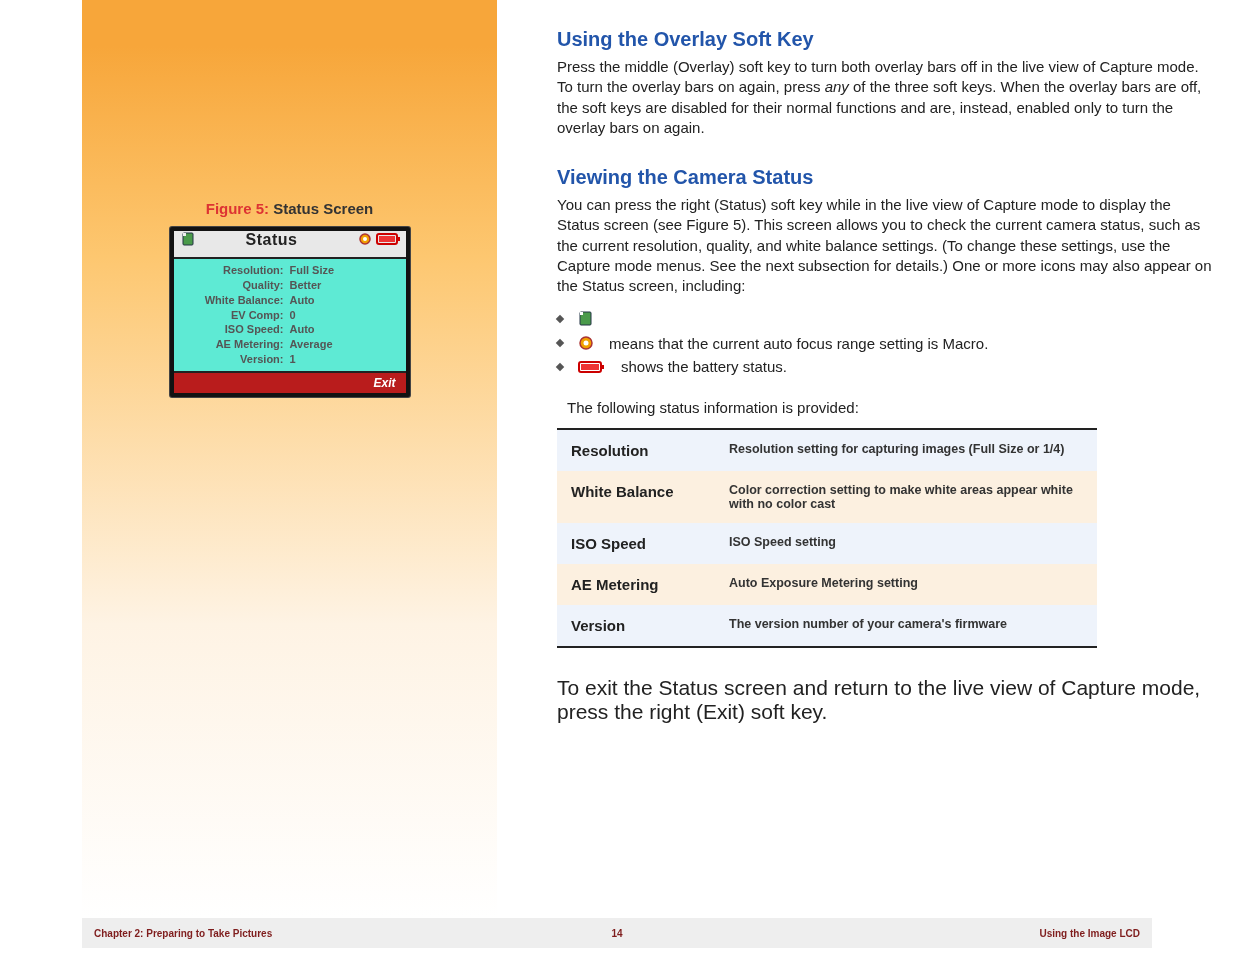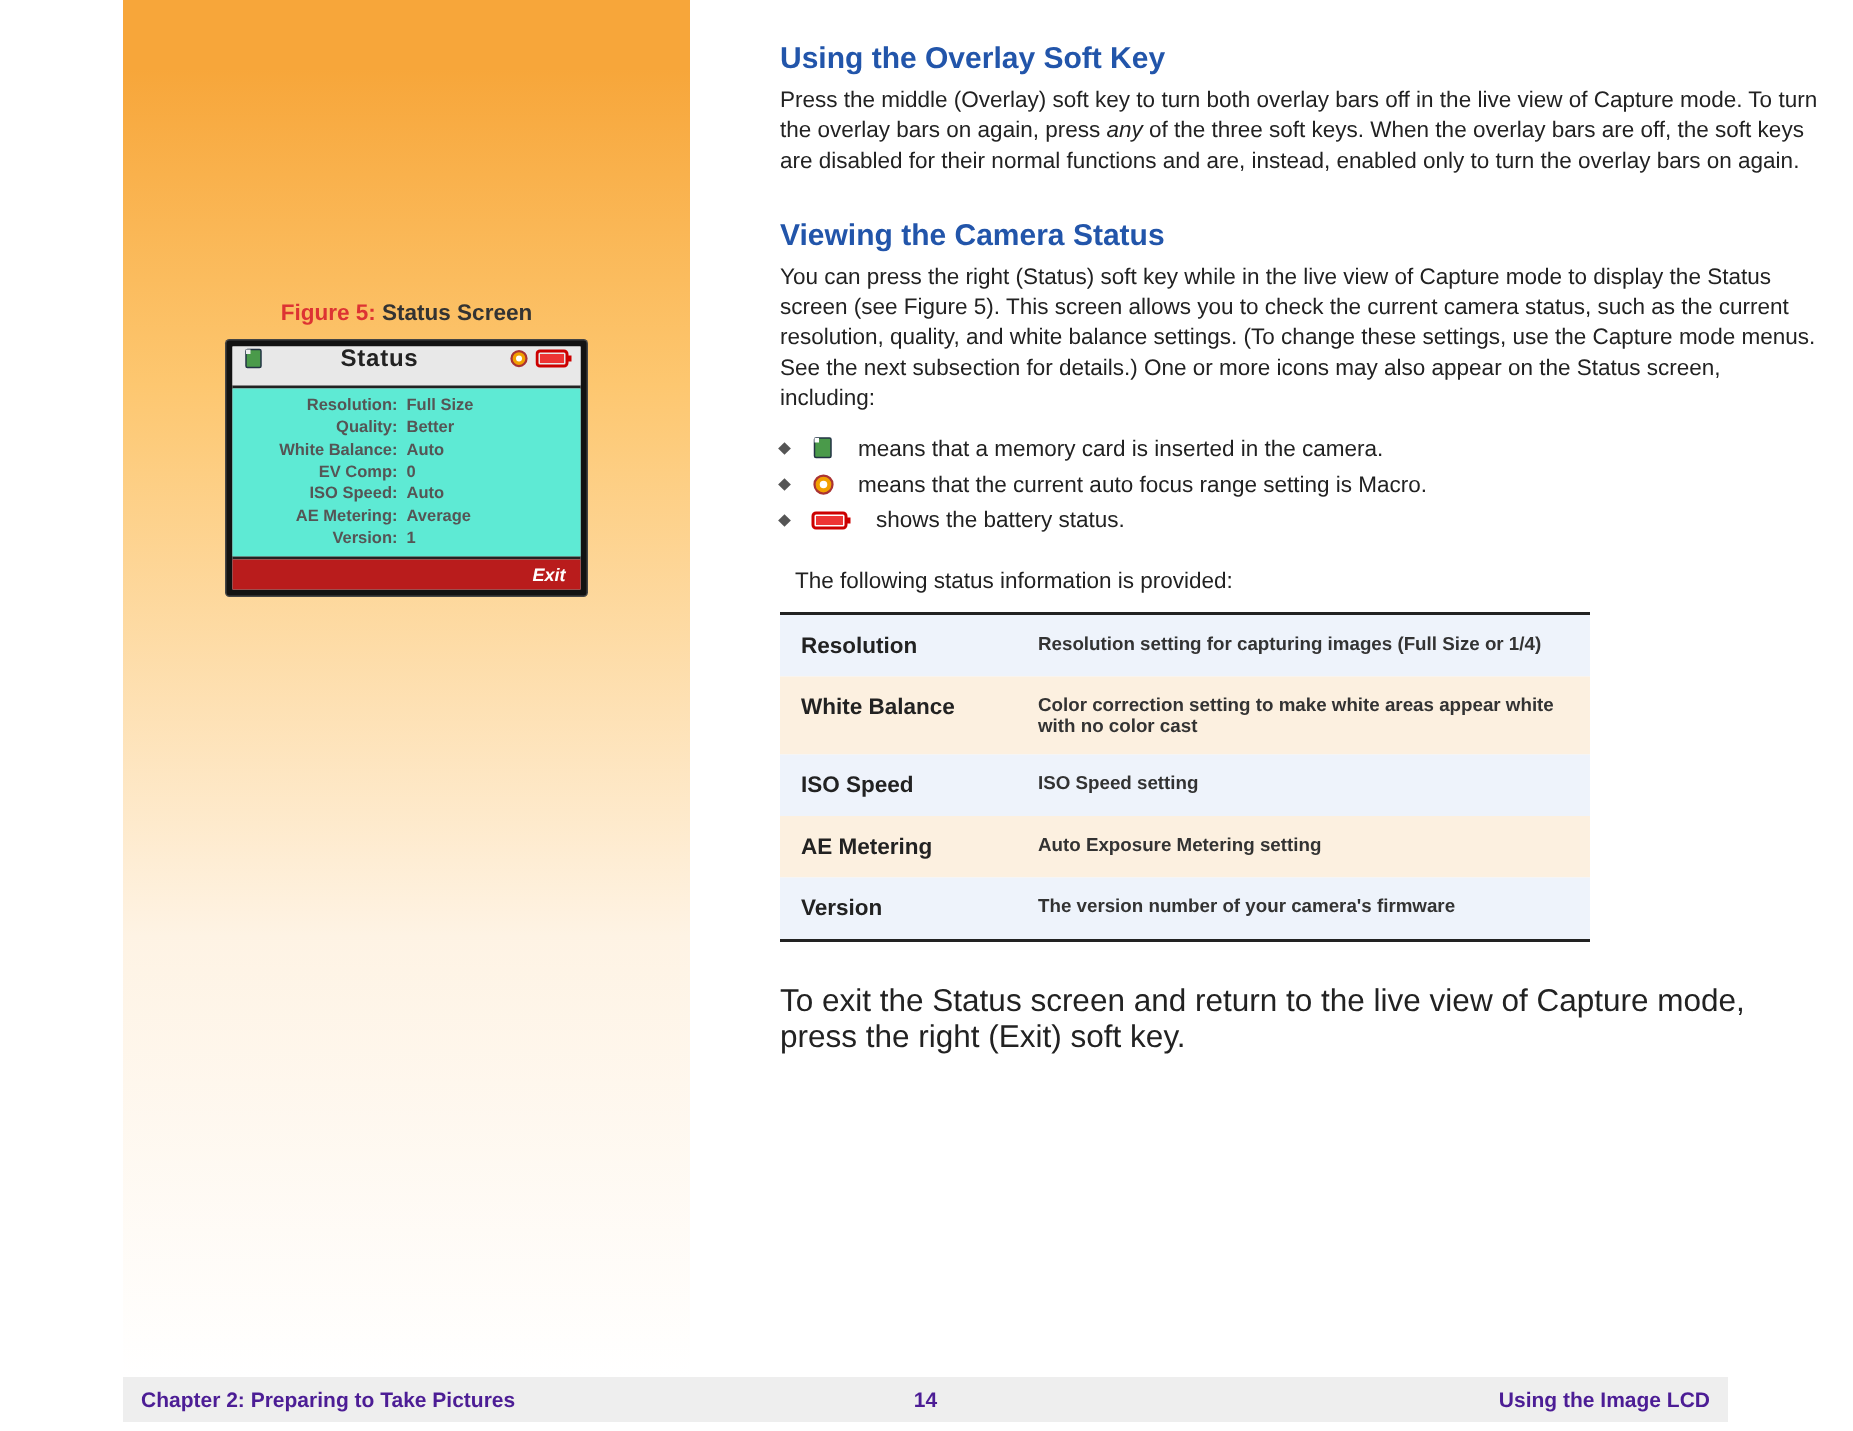--- a/index.html
+++ b/index.html
@@ -10,21 +10,21 @@
     width: 1235px;
   }
   .page {
     display: flex;
     width: 1235px;
     min-height: 918px;
     box-sizing: border-box;
     padding-left: 82px;
   }
   .left-col {
-    width: 378px;
+    width: 415px;
     background: linear-gradient(#f7a63a 0%, #f7a63a 5%, #fdc770 28%, #fef3e4 68%, #ffffff 100%);
     box-sizing: border-box;
     padding-top: 200px;
   }
   .right-col {
     flex: 1;
     padding: 28px 22px 0 60px;
     box-sizing: border-box;
   }
   .figcap {
@@ -139,23 +139,23 @@
   }
   .closing { font-size: 21px; color:#222; margin: 28px 0 0 0; }
 
   .footer {
     width: 1070px;
     margin-left: 82px;
     height: 30px;
     background: #eee;
     display: flex;
     align-items: center;
-    font-size: 14px;
-    font-weight: bold;
-    color: #4c1d95;
+    font-size: 10px;
+    font-weight: bold;
+    color: #7f1d1d;
     padding: 0 12px;
     box-sizing: border-box;
   }
   .footer .fl { flex:1; text-align:left; }
   .footer .fc { flex:0 0 auto; }
   .footer .fr { flex:1; text-align:right; }
 
   
   svg { display:block; }
 </style>
@@ -244,21 +244,20 @@
 
     <ul class="bullets">
       <li>
         <span class="diamond"></span>
         <span class="ico">
           <svg width="18" height="18">
               <rect x="3" y="2" width="11" height="13" rx="1" fill="#4a9a4a" stroke="#234" stroke-width="1"></rect>
               <rect x="3" y="2" width="3" height="3" fill="#fff"></rect>
             </svg>
         </span>
-        <span>means that a memory card is inserted in the camera.</span>
       </li>
       <li>
         <span class="diamond"></span>
         <span class="ico">
           <svg width="18" height="18">
               <circle cx="9" cy="9" r="6" fill="#f2a000" stroke="#a33" stroke-width="1.5"></circle>
               <circle cx="9" cy="9" r="2.5" fill="#fff"></circle>
             </svg>
         </span>
         <span>means that the current auto focus range setting is Macro.</span>

